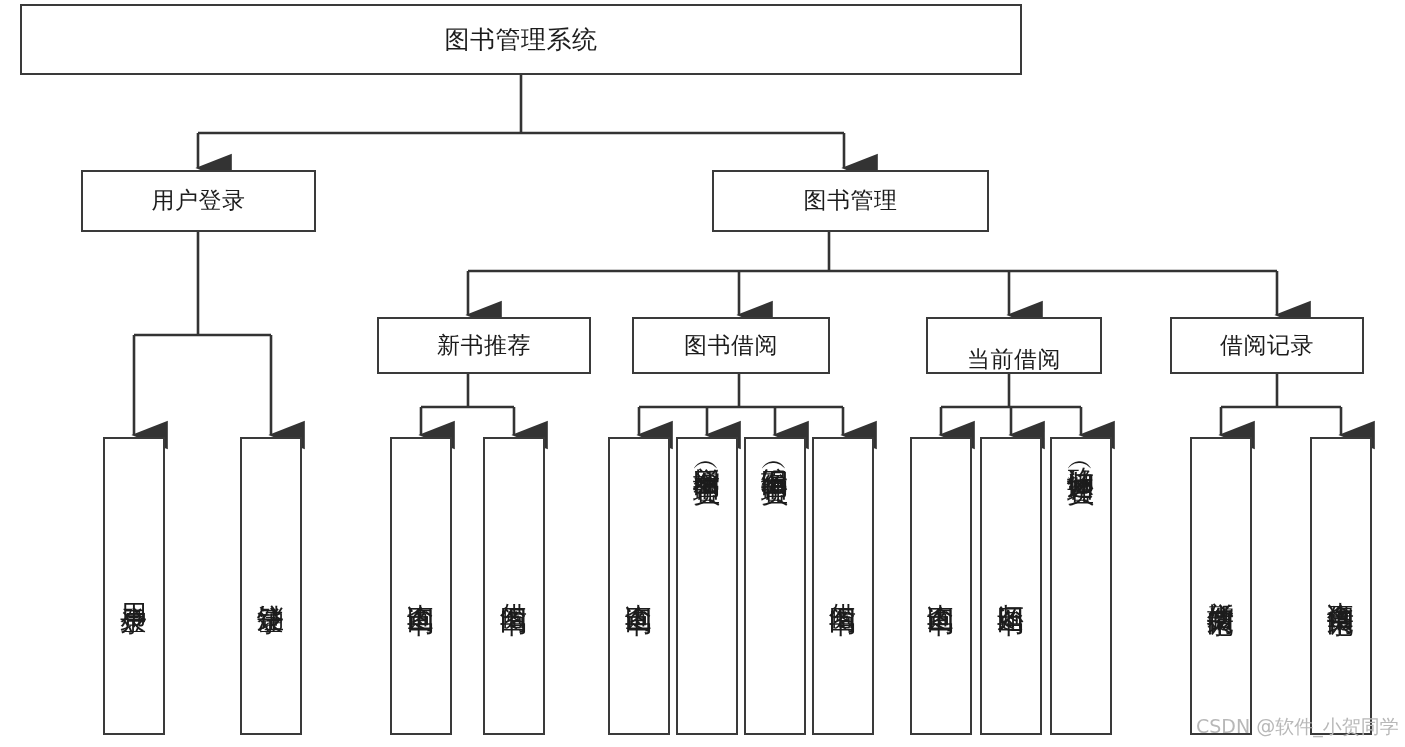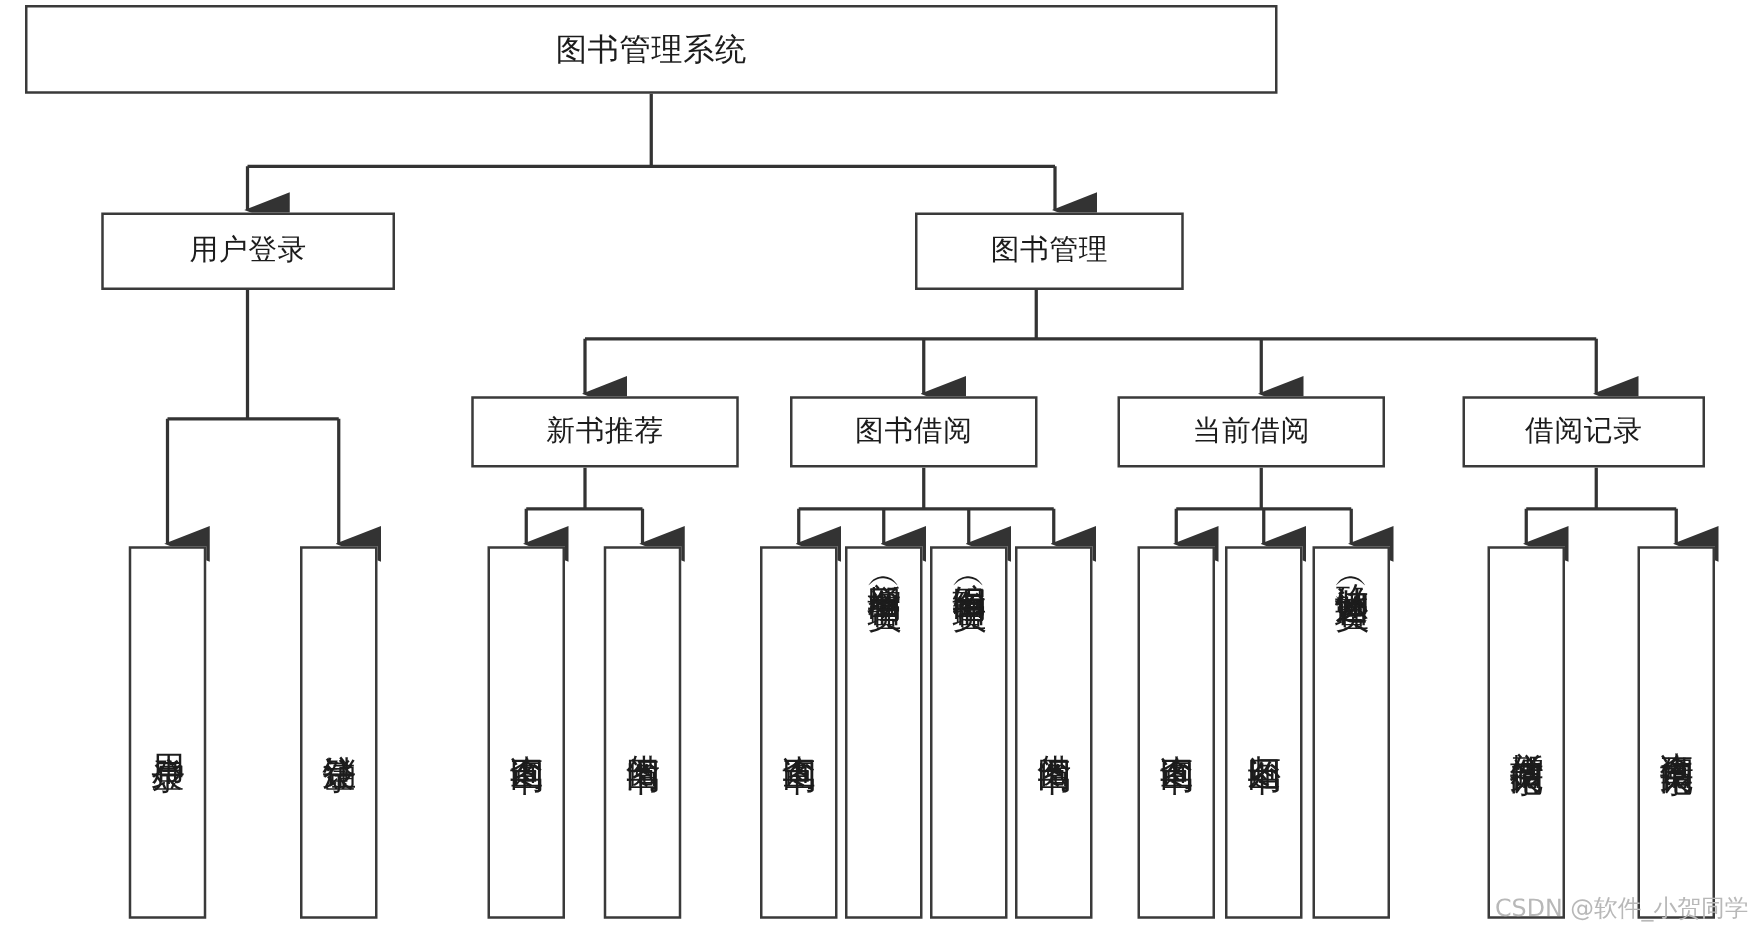--- a/index.html
+++ b/index.html
@@ -128,31 +128,31 @@
     </g>
   </svg>
 
   <div class="node h root" style="left:20px;top:4px;width:1002px;height:71px;">
     <span class="lbl">图书管理系统</span>
   </div>
 
   <div class="node h" style="left:81px;top:170px;width:235px;height:62px;">
     <span class="lbl">用户登录</span>
   </div>
-  <div class="node h" style="left:732px;top:170px;width:215px;height:62px;">
+  <div class="node h" style="left:712px;top:170px;width:277px;height:62px;">
     <span class="lbl">图书管理</span>
   </div>
 
   <div class="node h" style="left:361px;top:317px;width:214px;height:57px;margin-left:16px;">
     <span class="lbl">新书推荐</span>
   </div>
   <div class="node h" style="left:632px;top:317px;width:198px;height:57px;">
     <span class="lbl">图书借阅</span>
   </div>
-  <div class="node h" style="left:894px;top:317px;width:214px;height:57px;">
+  <div class="node h" style="left:926px;top:317px;width:176px;height:57px;align-items:flex-end;">
     <span class="lbl">当前借阅</span>
   </div>
   <div class="node h" style="left:1170px;top:317px;width:194px;height:57px;">
     <span class="lbl">借阅记录</span>
   </div>
 
   <div class="node v mid" style="left:103px;top:437px;width:62px;height:298px;">
     <span class="lbl">用户登录</span>
   </div>
   <div class="node v mid" style="left:240px;top:437px;width:62px;height:298px;">

